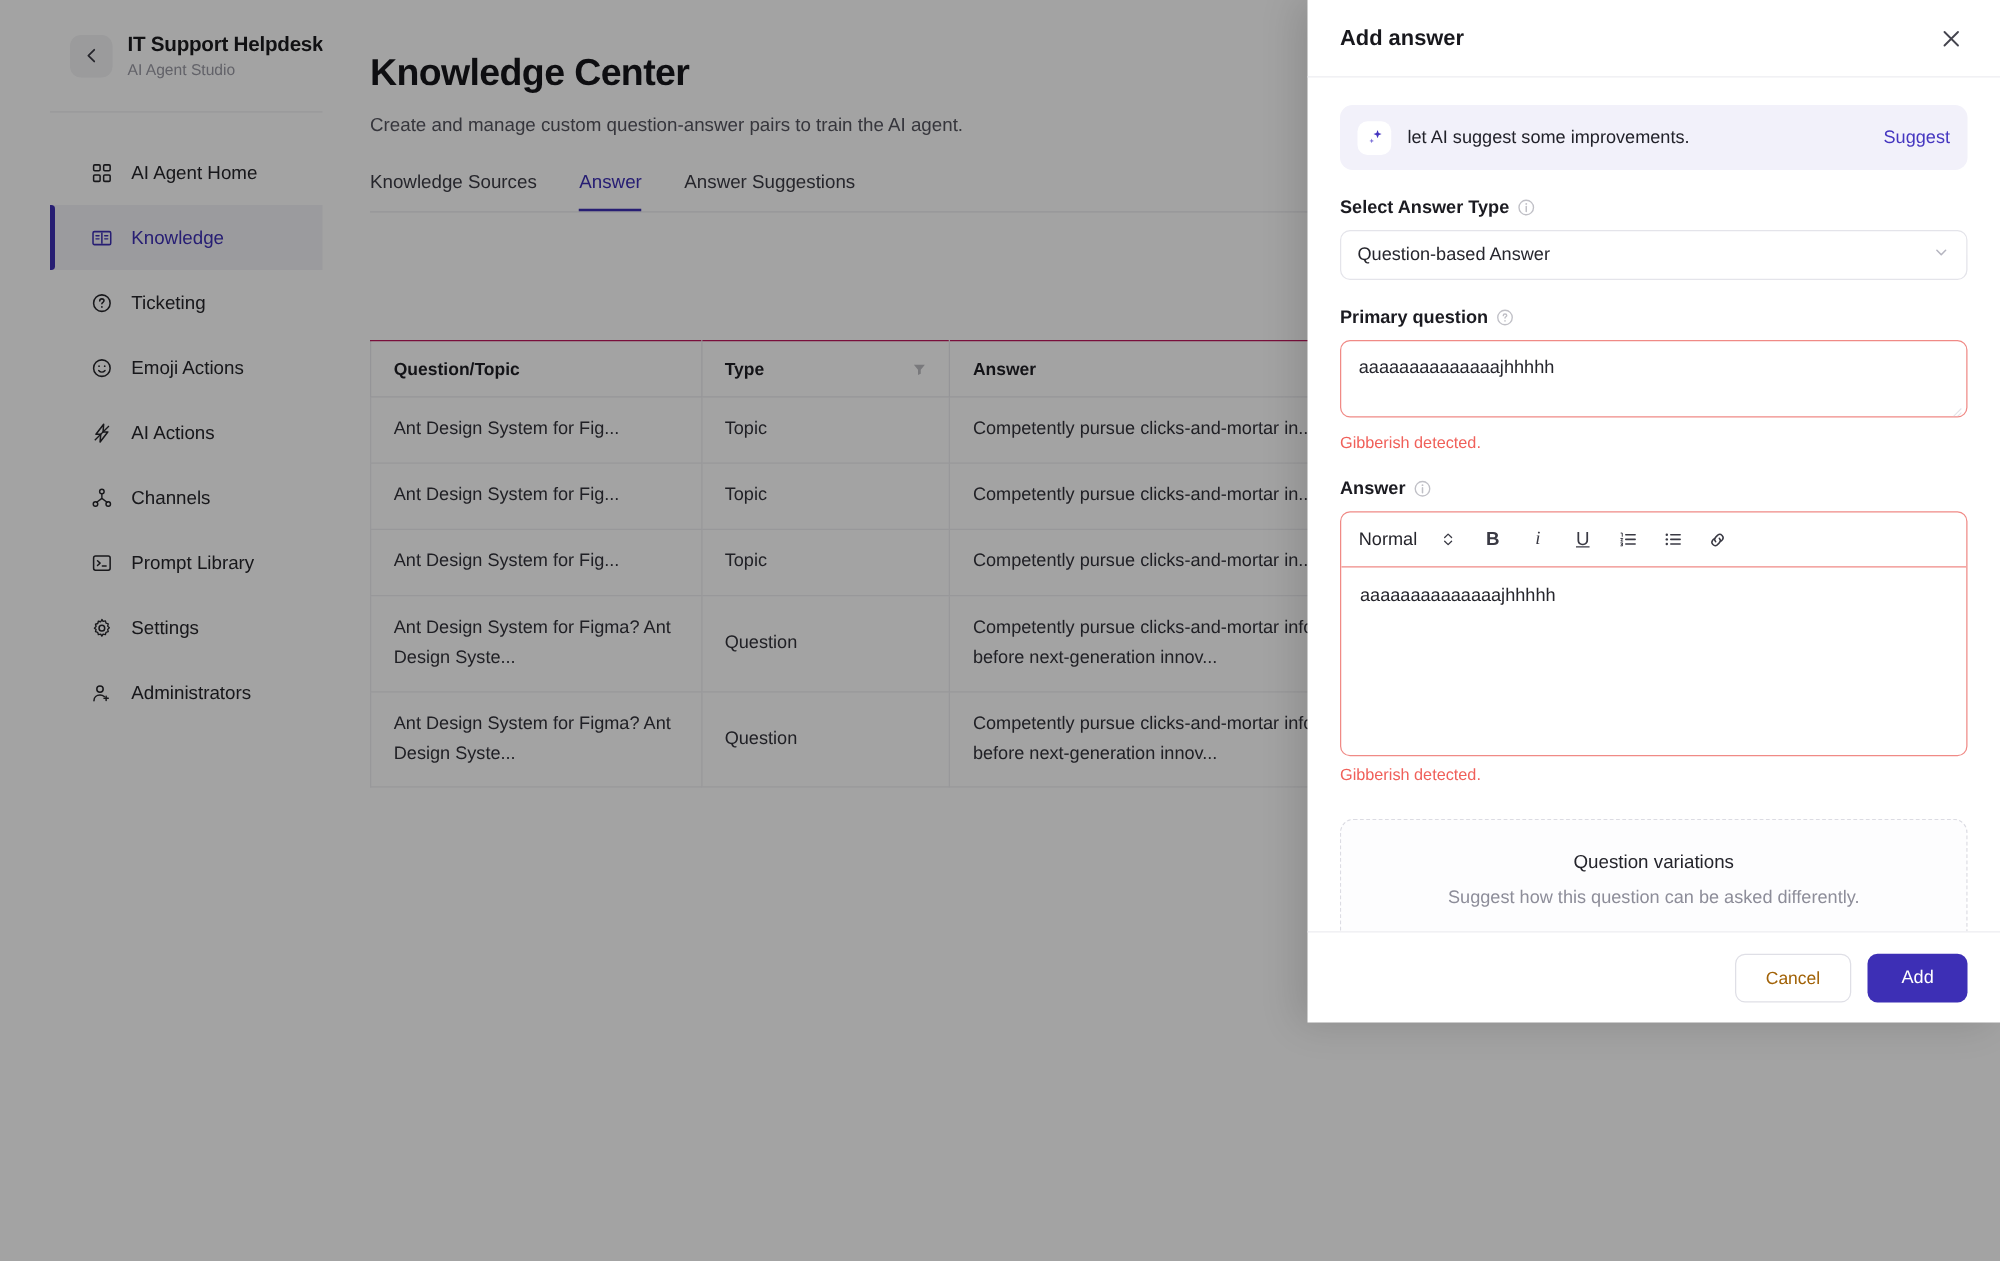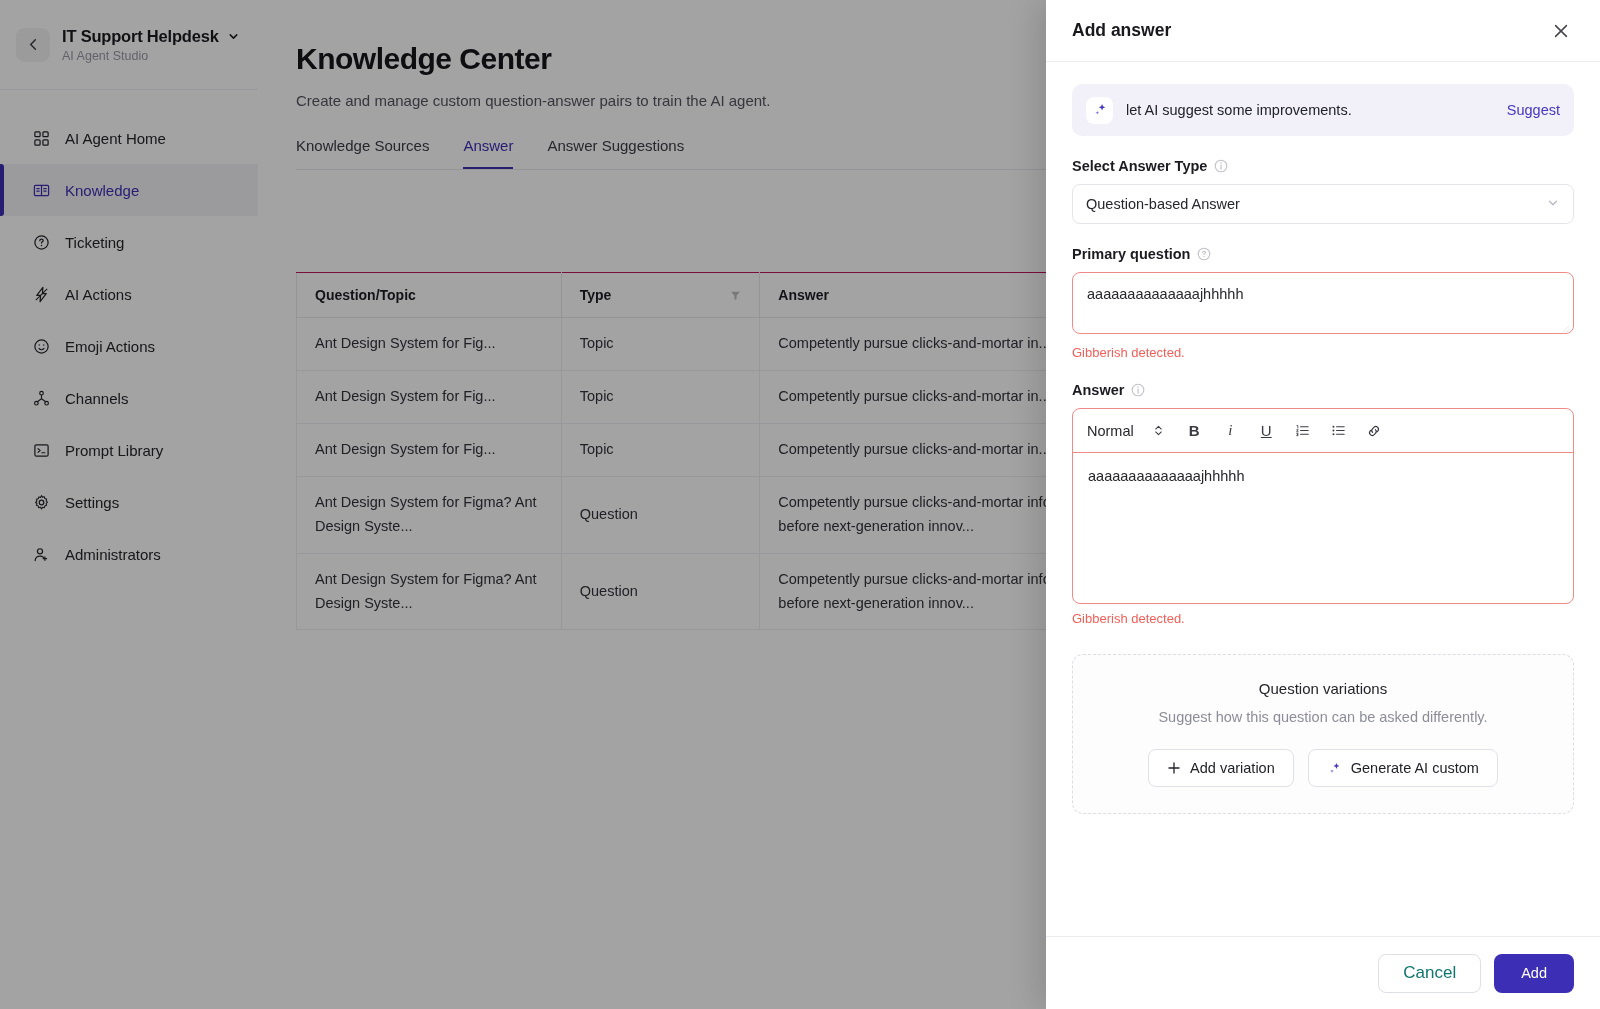--- a/index.html
+++ b/index.html
@@ -10,20 +10,21 @@
     overflow: hidden;
   }
   #app { position: relative; width: 1600px; height: 1009px; }
 
   
   .sidebar {
     position: absolute; left: 0; top: 0;
     width: 306px; height: 1009px;
     background: #ffffff;
     border-right: 1px solid #e8e8ec;
+    padding-left: 40px;
   }
   .sb-head {
     height: 90px; display: flex; align-items: center;
     padding: 0 16px; gap: 12px;
     border-bottom: 1px solid #eeeef1;
   }
   .collapse-btn {
     width: 34px; height: 34px; border-radius: 9px;
     background: #f2f2f4; border: none;
     display: flex; align-items: center; justify-content: center;
@@ -100,21 +101,21 @@
   .filter-ico { opacity: .45; }
   .cell-clip { overflow: hidden; }
 
   
   .scrim {
     position: absolute; left: 0; top: 0; width: 1600px; height: 1009px;
     background: rgba(0,0,0,0.36);
   }
   .drawer {
     position: absolute; right: 0; top: 0;
-    width: 554px; height: 1009px; background: #ffffff;
+    width: 554px; height: 818px; background: #ffffff;
     display: flex; flex-direction: column;
     box-shadow: -8px 0 30px rgba(0,0,0,0.14);
   }
   .dr-head {
     height: 62px; flex: 0 0 62px; display: flex; align-items: center;
     justify-content: space-between; padding: 0 26px;
     border-bottom: 1px solid #ededf1;
   }
   .dr-title { font-size: 17.5px; font-weight: bold; color: #18181d; }
   .close-btn { background: none; border: none; cursor: pointer; padding: 4px; line-height: 0; }
@@ -189,21 +190,21 @@
     display: flex; align-items: center; gap: 9px; font-family: inherit;
   }
 
   .dr-foot {
     flex: 0 0 73px; height: 73px; border-top: 1px solid #ededf1;
     display: flex; align-items: center; justify-content: flex-end;
     gap: 13px; padding: 0 26px;
   }
   .btn-cancel {
     height: 39px; padding: 0 24px; border: 1px solid #dfdfe6; border-radius: 8px;
-    background: #fff; font-size: 17px; color: #0f766e; cursor: pointer; font-family: inherit;
+    background: #fff; font-size: 14px; color: #a16207; cursor: pointer; font-family: inherit;
   }
   .btn-add {
     height: 39px; padding: 0 27px; border: none; border-radius: 8px;
     background: #3d2fb5; color: #fff; font-size: 14.5px; cursor: pointer; font-family: inherit;
   }
 </style>
 </head>
 <body>
 
 <div id="app">
@@ -257,37 +258,37 @@
             <path d="M7.2 7.1c0-1 .8-1.7 1.8-1.7s1.8.7 1.8 1.6c0 1.3-1.8 1.3-1.8 2.6" stroke="#26262b" stroke-width="1.3" stroke-linecap="round"></path>
             <circle cx="9" cy="12.2" r=".8" fill="#26262b"></circle>
           </svg>
         </span>
         <span>Ticketing</span>
       </div>
 
       <div class="sb-item">
         <span class="ico">
           <svg width="17" height="17" viewBox="0 0 18 18" fill="none">
-            <path d="M10.5 1.5L4 10h4l-.5 6.5L14 8h-4l.5-6.5z" stroke="#26262b" stroke-width="1.3" stroke-linejoin="round"></path>
-            <path d="M3 15L15 3" stroke="#26262b" stroke-width="1.1"></path>
-          </svg>
-        </span>
-        <span>AI Actions</span>
-      </div>
-
-      <div class="sb-item">
-        <span class="ico">
-          <svg width="17" height="17" viewBox="0 0 18 18" fill="none">
             <circle cx="9" cy="9" r="7" stroke="#26262b" stroke-width="1.3"></circle>
             <circle cx="6.6" cy="7.4" r=".75" fill="#26262b"></circle>
             <circle cx="11.4" cy="7.4" r=".75" fill="#26262b"></circle>
             <path d="M6.3 11c.7.9 1.6 1.4 2.7 1.4s2-.5 2.7-1.4" stroke="#26262b" stroke-width="1.2" stroke-linecap="round"></path>
           </svg>
         </span>
         <span>Emoji Actions</span>
+      </div>
+
+      <div class="sb-item">
+        <span class="ico">
+          <svg width="17" height="17" viewBox="0 0 18 18" fill="none">
+            <path d="M10.5 1.5L4 10h4l-.5 6.5L14 8h-4l.5-6.5z" stroke="#26262b" stroke-width="1.3" stroke-linejoin="round"></path>
+            <path d="M3 15L15 3" stroke="#26262b" stroke-width="1.1"></path>
+          </svg>
+        </span>
+        <span>AI Actions</span>
       </div>
 
       <div class="sb-item">
         <span class="ico">
           <svg width="17" height="17" viewBox="0 0 18 18" fill="none">
             <circle cx="9" cy="3.4" r="1.9" stroke="#26262b" stroke-width="1.25"></circle>
             <circle cx="3.6" cy="14" r="1.9" stroke="#26262b" stroke-width="1.25"></circle>
             <circle cx="14.4" cy="14" r="1.9" stroke="#26262b" stroke-width="1.25"></circle>
             <path d="M9 5.3v3.9M9 9.2L4.6 12.5M9 9.2l4.4 3.3" stroke="#26262b" stroke-width="1.2" stroke-linecap="round"></path>
           </svg>

